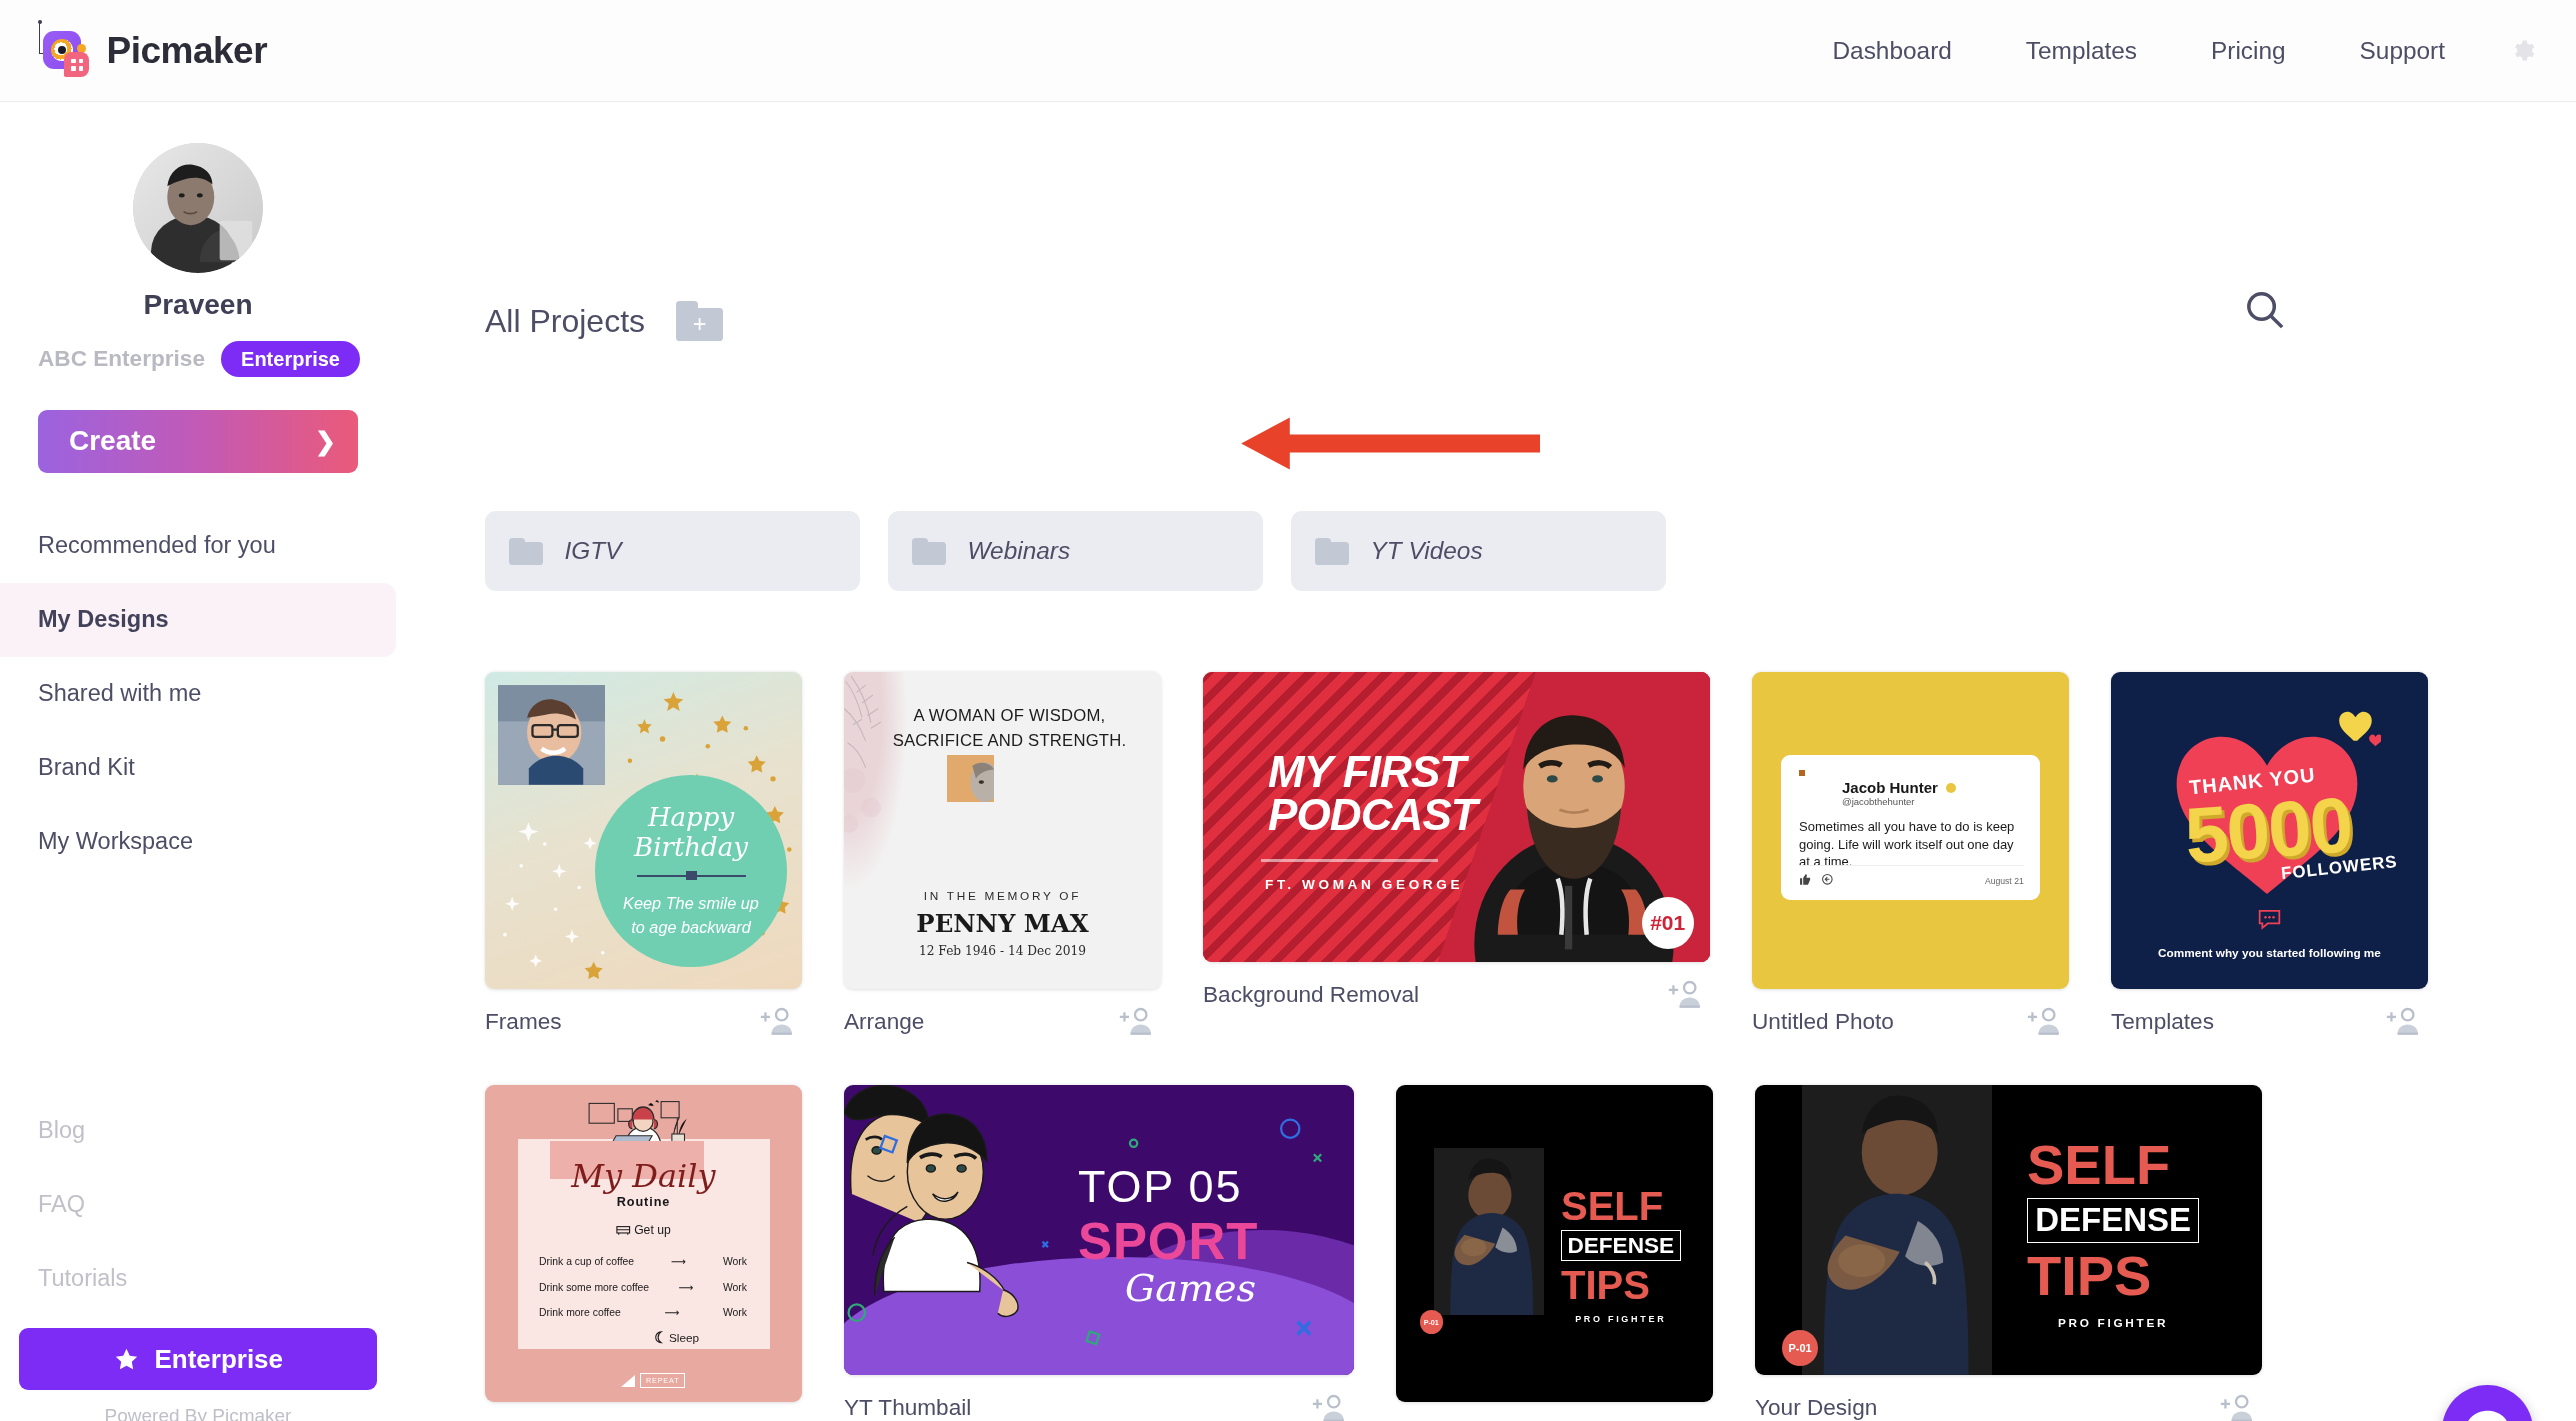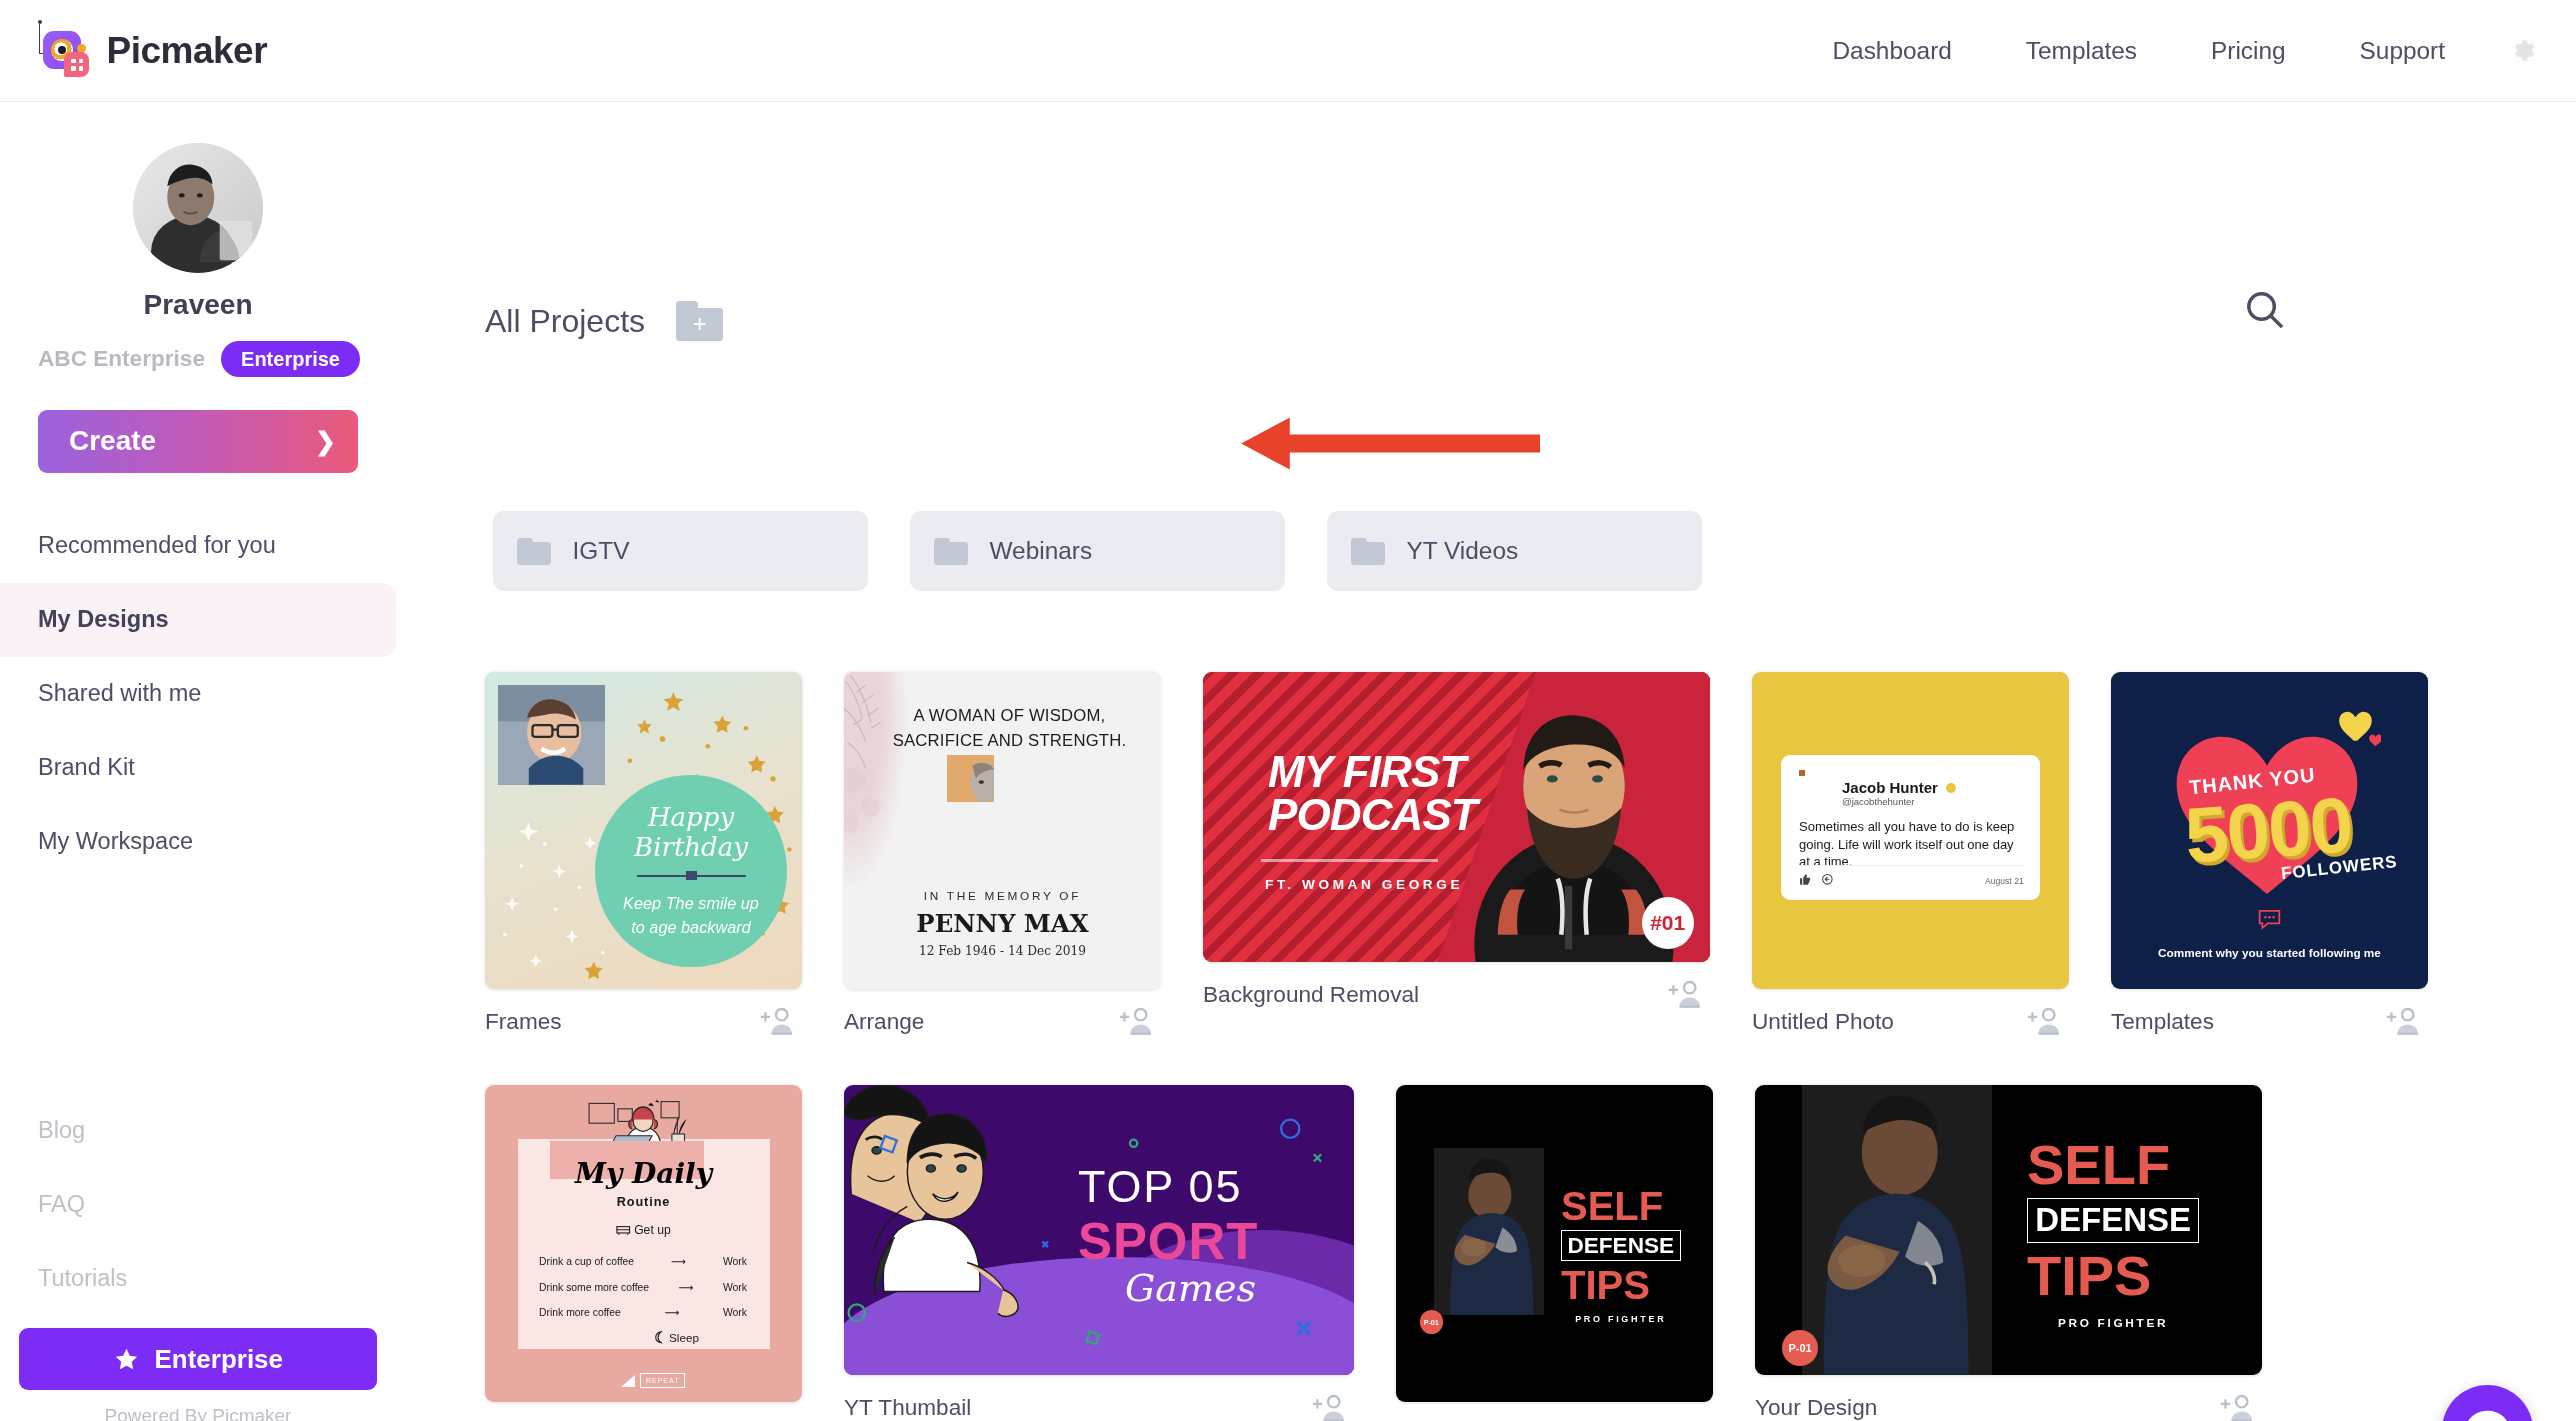--- a/index.html
+++ b/index.html
@@ -162,21 +162,21 @@
 
   .search-btn {
     position: absolute; top: 184px; left: 1845px;
     width: 47px; height: 47px; cursor: pointer;
   }
 
   
   .anno-arrow { position: absolute; top: 310px; left: 837px; }
 
   
-  .folder-row { position: absolute; top: 409px; left: 97px; display: flex; gap: 42px; }
+  .folder-row { position: absolute; top: 409px; left: 89px; display: flex; gap: 28px; font-style: italic; }
   .folder-chip {
     width: 375px; height: 80px; background: #ebecf1; border-radius: 11px;
     display: flex; align-items: center; padding-left: 23.5px; gap: 22px; cursor: pointer;
   }
   .folder-ico {
     width: 34px; height: 27px; position: relative;
   }
   .folder-ico .fb {
     position: absolute; left:0; bottom:0; width: 34px; height: 22.6px;
     background: #c3c9d4; border-radius: 3.6px;
@@ -280,21 +280,21 @@
   .t-follow .fol { position: absolute; left: 170px; top: 186px; color: #fff; font-weight: bold;
     font-size: 17px; letter-spacing: 0.9px; transform: rotate(-6deg); }
   .t-follow .cm { position: absolute; left: 0; bottom: 29px; width: 317px; text-align: center;
     color: #fff; font-size: 11.8px; font-weight: bold; }
   .t-follow .chat-ic { position: absolute; left: 0; bottom: 56px; width: 317px; text-align:center; }
 
   .t-routine { width: 317px; height: 317px; background: #e8a9a1; position: relative; }
   .t-routine .panel { position: absolute; left: 33px; top: 54px; width: 252px; height: 210px; background: #fae6e3; }
   .t-routine .hl { position: absolute; left: 65px; top: 56px; width: 154px; height: 38px; background: #edb0ab; }
   .t-routine .d1 { position: absolute; left: 0; top: 72px; width: 317px; text-align: center;
-    font-family: "DejaVu Serif", serif; font-style: italic; font-weight: bold; font-size: 28px; color: #000000; }
+    font-family: "DejaVu Serif", serif; font-style: italic; font-weight: normal; font-size: 32px; color: #7f1d1d; }
   .t-routine .d2 { position: absolute; left: 0; top: 110px; width: 317px; text-align: center;
     font-size: 12.7px; font-weight: bold; letter-spacing: 0.9px; color: #171717; }
   .t-routine .gu { position: absolute; left: 0; top: 138px; width: 317px; text-align: center; font-size: 12.2px; color: #1a1a1a; }
   .t-routine .li { position: absolute; left: 54px; width: 208px; display: flex; align-items: center;
     justify-content: space-between; font-size: 10.4px; color: #1a1a1a; }
   .t-routine .sl { position: absolute; left: 0; top: 246px; width: 382px; text-align: center; font-size: 11.8px; color: #1a1a1a; }
   .t-routine .rep { position: absolute; left: 136px; bottom: 14.5px; display:flex; align-items:center; gap:5.4px;}
   .t-routine .rep .tri { width: 0; height: 0; border-left: 14.5px solid transparent; border-bottom: 12.7px solid #fff;}
   .t-routine .rep .bx { border: 0.9px solid #fff; color: #fff; font-size: 7.2px; padding: 1.8px 4.5px; letter-spacing: 0.9px; }
 

